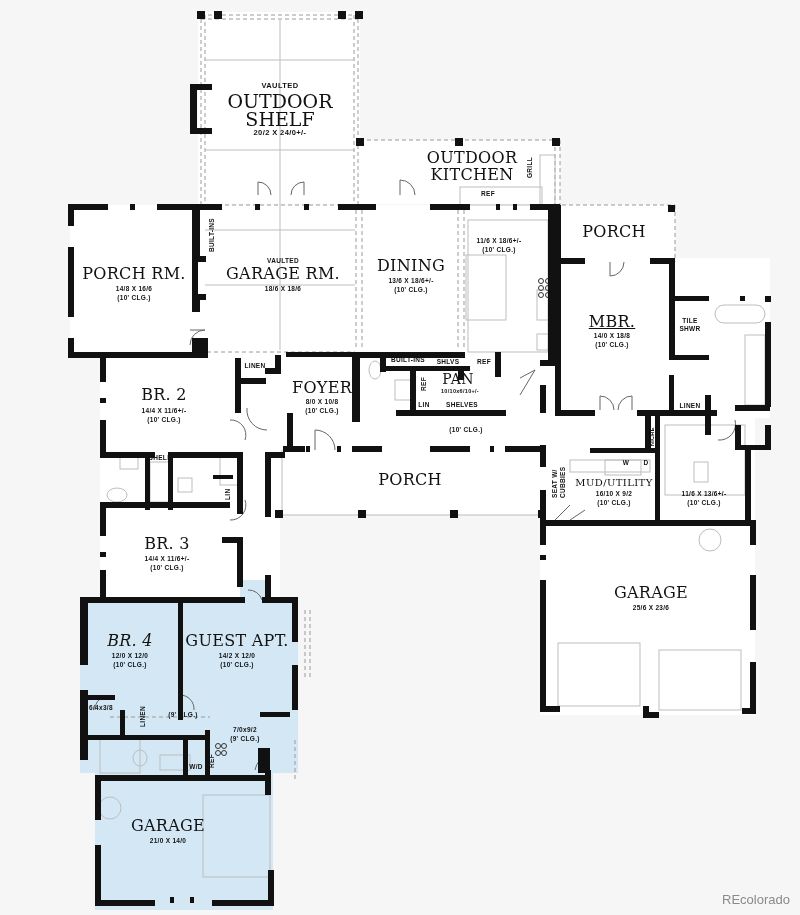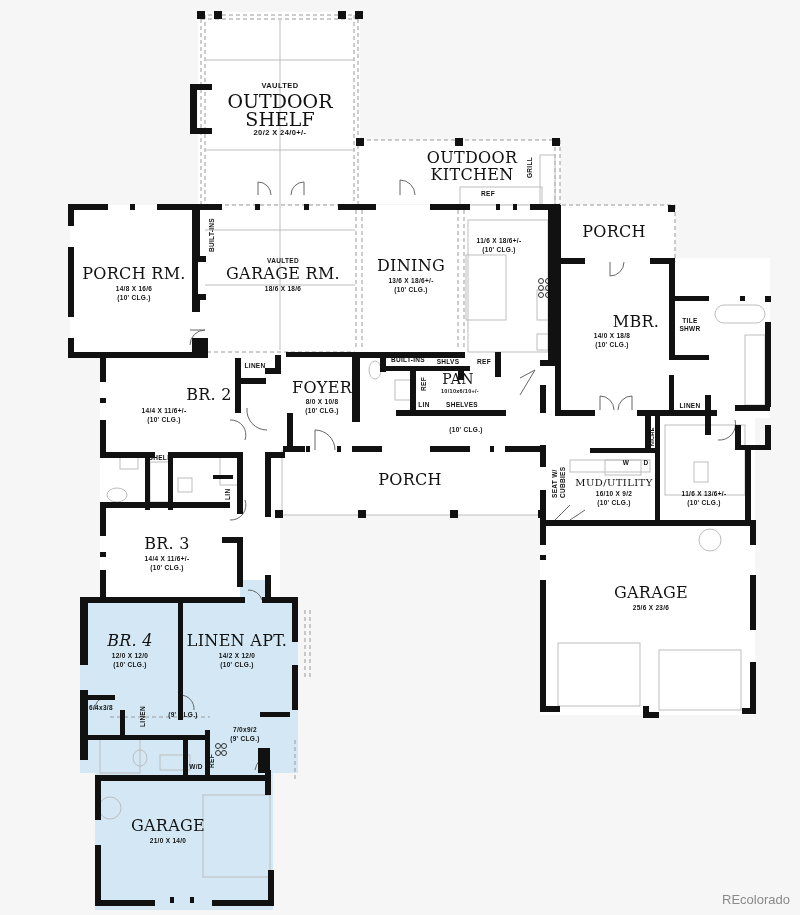--- a/index.html
+++ b/index.html
@@ -320,29 +320,29 @@
   <div class="lbl xs" style="left:411px;top:287px;">(10' CLG.)</div>
 
   
   <div class="lbl xs" style="left:499px;top:238px;">11/6 X 18/6+/-</div>
   <div class="lbl xs" style="left:499px;top:247px;">(10' CLG.)</div>
 
   
   <div class="lbl big" style="left:614px;top:224px;">PORCH</div>
 
   
-  <div class="lbl big" style="left:636px;top:314px;">MBR.</div>
+  <div class="lbl big" style="left:612px;top:314px;text-decoration:underline;">MBR.</div>
   <div class="lbl xs" style="left:612px;top:333px;">14/0 X 18/8</div>
   <div class="lbl xs" style="left:612px;top:342px;">(10' CLG.)</div>
   <div class="lbl xs" style="left:690px;top:318px;">TILE</div>
   <div class="lbl xs" style="left:690px;top:326px;">SHWR</div>
   <div class="lbl xs" style="left:690px;top:403px;">LINEN</div>
 
   
-  <div class="lbl big" style="left:164px;top:387px;margin-left:45px;">BR. 2</div>
+  <div class="lbl big" style="left:164px;top:387px;">BR. 2</div>
   <div class="lbl xs" style="left:164px;top:408px;">14/4 X 11/6+/-</div>
   <div class="lbl xs" style="left:164px;top:417px;">(10' CLG.)</div>
   <div class="lbl xs" style="left:255px;top:363px;">LINEN</div>
   <div class="lbl xs" style="left:160px;top:455px;">SHELF</div>
   <div class="xs vert2" style="position:absolute;left:224px;top:500px;">LIN</div>
 
   
   <div class="lbl big" style="left:322px;top:380px;">FOYER</div>
   <div class="lbl xs" style="left:322px;top:399px;">8/0 X 10/8</div>
   <div class="lbl xs" style="left:322px;top:408px;">(10' CLG.)</div>
@@ -387,21 +387,21 @@
   <div class="lbl xs" style="left:651px;top:605px;">25/6 X 23/6</div>
 
   
   <div class="lbl big" style="left:130px;top:633px;font-style:italic;">BR. 4</div>
   <div class="lbl xs" style="left:130px;top:653px;">12/0 X 12/0</div>
   <div class="lbl xs" style="left:130px;top:662px;">(10' CLG.)</div>
   <div class="lbl xs" style="left:101px;top:705px;">6/4x3/8</div>
   <div class="xs vert2" style="position:absolute;left:139px;top:727px;">LINEN</div>
 
   
-  <div class="lbl big" style="left:237px;top:633px;">LINEN APT.</div>
+  <div class="lbl big" style="left:237px;top:633px;">GUEST APT.</div>
   <div class="lbl xs" style="left:237px;top:653px;">14/2 X 12/0</div>
   <div class="lbl xs" style="left:237px;top:662px;">(10' CLG.)</div>
   <div class="lbl xs" style="left:183px;top:712px;">(9' CLG.)</div>
   <div class="lbl xs" style="left:245px;top:727px;">7/0x9/2</div>
   <div class="lbl xs" style="left:245px;top:736px;">(9' CLG.)</div>
   <div class="lbl xs" style="left:196px;top:764px;">W/D</div>
   <div class="xs vert2" style="position:absolute;left:208px;top:768px;">REF</div>
 
   
   <div class="lbl big" style="left:168px;top:818px;">GARAGE</div>

